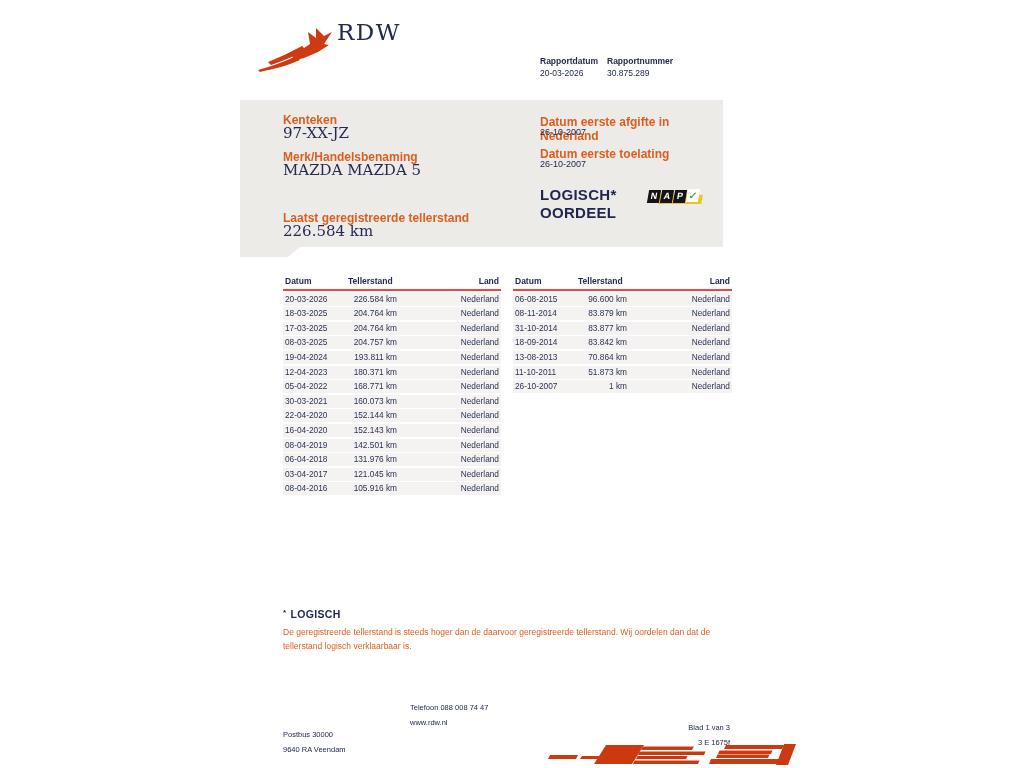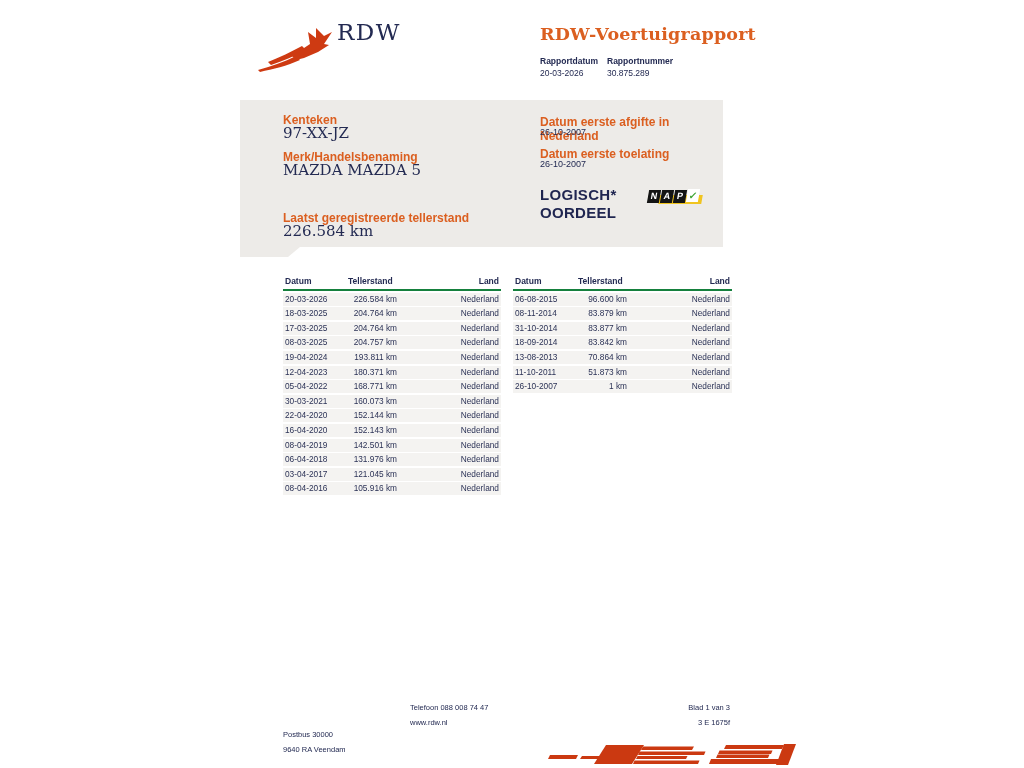--- a/index.html
+++ b/index.html
@@ -34,58 +34,57 @@
               transform:skewX(-10deg); margin-right:1px; }
   .nap-check { background:#ffffff; color:#3FA535; font-size:10px; }
 
   
   .teller-section { position:absolute; left:283px; top:276px; width:449px; }
   .section-title { font-size:9px; font-weight:bold; color:#DB5F20; margin-bottom:5px; }
   .tables { display:flex; gap:12px; }
   .mtable { width:218px; }
   .mtable.right { width:219px; }
   .thead { display:flex; font-size:8.5px; font-weight:bold; color:#232A52;
-           padding-bottom:3px; border-bottom:2px solid #15803d; }
+           padding-bottom:3px; border-bottom:2px solid #ef4444; }
   .trow { display:flex; height:13px; margin-top:1.6px; background:#F4F3F1;
           font-size:8.3px; color:#2B3256; line-height:13px; }
   .c-datum { width:65px; padding-left:2px; }
   .c-teller { width:49px; }
   .trow .c-teller { text-align:right; }
   .c-land { flex:1; text-align:right; padding-right:2px; }
 
   
   .footnote { position:absolute; left:283px; top:604px; width:440px; }
   .fn-head { color:#1F2550; }
   .fn-star { font-size:8px; vertical-align:3px; font-weight:bold; }
   .fn-title { font-size:10.5px; font-weight:bold; letter-spacing:0.3px; }
   .fn-text { margin-top:4px; font-size:8.5px; line-height:13.5px; color:#DB5F20; }
 
   
   .foot { position:absolute; font-size:7.5px; color:#232A52; line-height:15px; }
-  .foot.right { text-align:right; }
+  .foot.right { text-align:right;margin-top:20px; }
 
   svg { display:block; }
 </style>
 </head>
 <body>
 
 <div class="page">
 
   <div class="logo-flag">
     <svg width="76" height="50" viewBox="0 0 76 50">
       <g fill="#CE3A12">
         <path d="M0,48 C14,44 26,40 38,34 L42,38 C29,44 15,47 2,50 Z"></path>
         <path d="M10,40 C22,35 33,30 44,24 L48,28 C37,34 25,39 13,43 Z"></path>
         <path d="M34,34 L52,22 L50,10 L58,16 L58,6 L66,14 L74,10 L66,22 L71,23 L60,30 L46,36 L38,38 Z"></path>
       </g>
     </svg>
   </div>
   <div class="logo-text">RDW</div>
 
-  <div class="report-title">RDW-Voertuigrapport</div>
 
   <div class="meta-label" style="left:540px; top:56px;">Rapportdatum</div>
   <div class="meta-value" style="left:540px; top:68px;">20-03-2026</div>
   <div class="meta-label" style="left:607px; top:56px;">Rapportnummer</div>
   <div class="meta-value" style="left:607px; top:68px;">30.875.289</div>
 
   <div class="panel">
     <div class="panel-tab"></div>
 
     <div class="p-label" style="left:43px; top:13px;">Kenteken</div>
@@ -256,20 +255,27 @@
             <div class="trow">
               <div class="c-datum">26-10-2007</div>
               <div class="c-teller">1 km</div>
               <div class="c-land">Nederland</div>
             </div>
           </div>
       </div>
     </div>
   </div>
 
+  <div class="footnote">
+    <div class="fn-head">
+      <span class="fn-star">*</span>
+      <span class="fn-title">LOGISCH</span>
+    </div>
+    <div class="fn-text">De geregistreerde tellerstand is steeds hoger dan de daarvoor geregistreerde tellerstand. Wij oordelen dan dat de tellerstand logisch verklaarbaar is.</div>
+  </div>
 
   <div class="foot" style="left:283px; top:700px;margin-top:27px;">
     <div>Postbus 30000</div>
     <div>9640 RA Veendam</div>
   </div>
   <div class="foot" style="left:410px; top:700px;">
     <div>Telefoon 088 008 74 47</div>
     <div>www.rdw.nl</div>
   </div>
   <div class="foot right" style="left:600px; top:700px; width:130px;">

